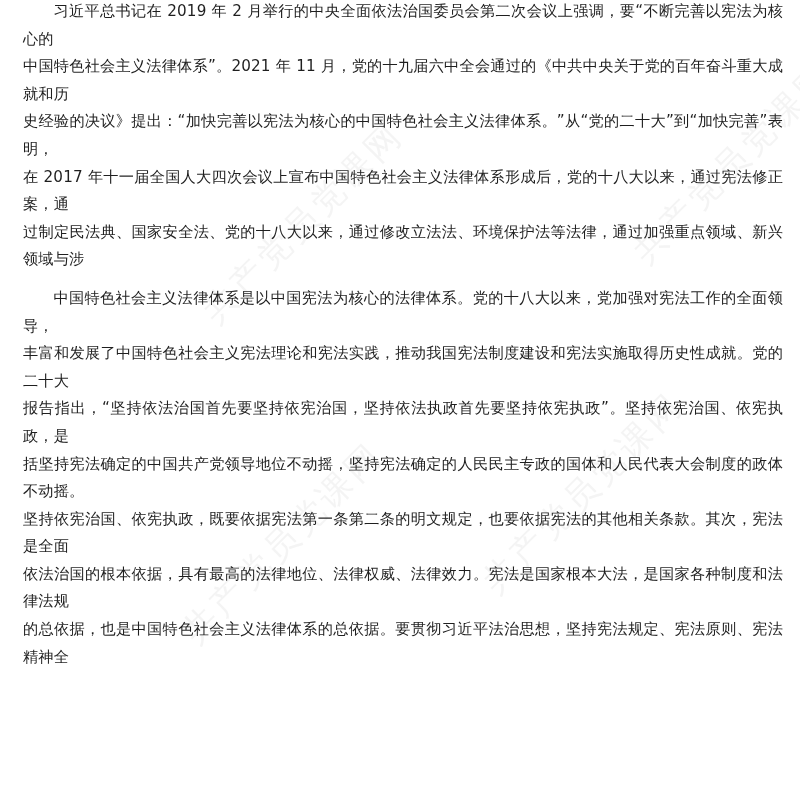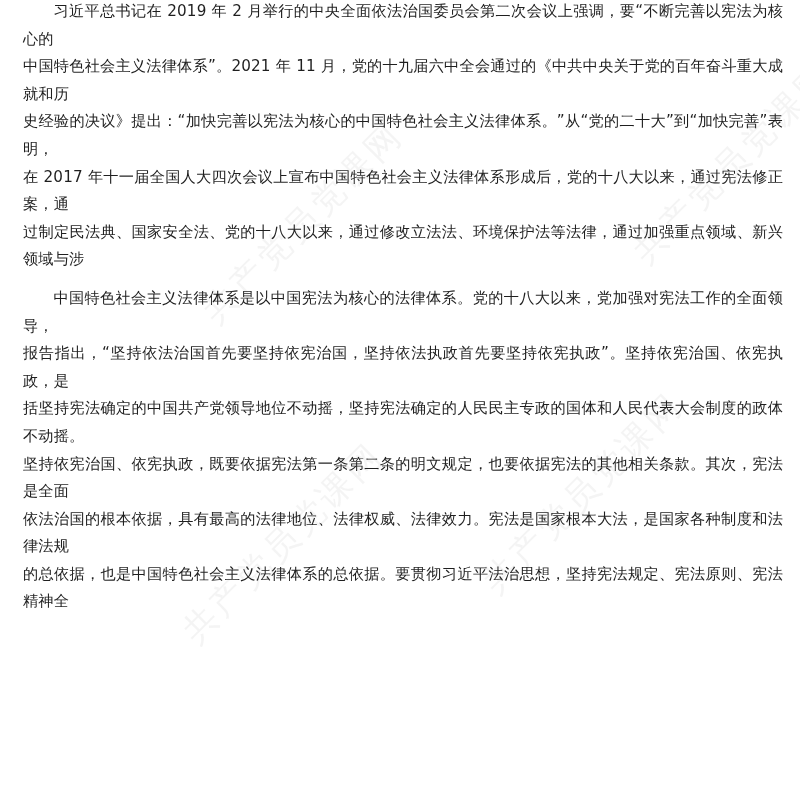--- a/index.html
+++ b/index.html
@@ -57,20 +57,21 @@
 <div class="page">
   <p class="para p1">
     <span class="line first">习近平总书记在 2019 年 2 月举行的中央全面依法治国委员会第二次会议上强调，要“不断完善以宪法为核心的</span>
     <span class="line">中国特色社会主义法律体系”。2021 年 11 月，党的十九届六中全会通过的《中共中央关于党的百年奋斗重大成就和历</span>
     <span class="line">史经验的决议》提出：“加快完善以宪法为核心的中国特色社会主义法律体系。”从“党的二十大”到“加快完善”表明，</span>
     <span class="line">在 2017 年十一届全国人大四次会议上宣布中国特色社会主义法律体系形成后，党的十八大以来，通过宪法修正案，通</span>
     <span class="line">过制定民法典、国家安全法、党的十八大以来，通过修改立法法、环境保护法等法律，通过加强重点领域、新兴领域与涉</span>
   </p>
   <p class="para p2">
     <span class="line first">中国特色社会主义法律体系是以中国宪法为核心的法律体系。党的十八大以来，党加强对宪法工作的全面领导，</span>
+    <span class="line">丰富和发展了中国特色社会主义宪法理论和宪法实践，推动我国宪法制度建设和宪法实施取得历史性成就。党的二十大</span>
     <span class="line">报告指出，“坚持依法治国首先要坚持依宪治国，坚持依法执政首先要坚持依宪执政”。坚持依宪治国、依宪执政，是</span>
     <span class="line">括坚持宪法确定的中国共产党领导地位不动摇，坚持宪法确定的人民民主专政的国体和人民代表大会制度的政体不动摇。</span>
     <span class="line">坚持依宪治国、依宪执政，既要依据宪法第一条第二条的明文规定，也要依据宪法的其他相关条款。其次，宪法是全面</span>
     <span class="line">依法治国的根本依据，具有最高的法律地位、法律权威、法律效力。宪法是国家根本大法，是国家各种制度和法律法规</span>
     <span class="line">的总依据，也是中国特色社会主义法律体系的总依据。要贯彻习近平法治思想，坚持宪法规定、宪法原则、宪法精神全</span>
 
   </p>
 
 </div>
 

